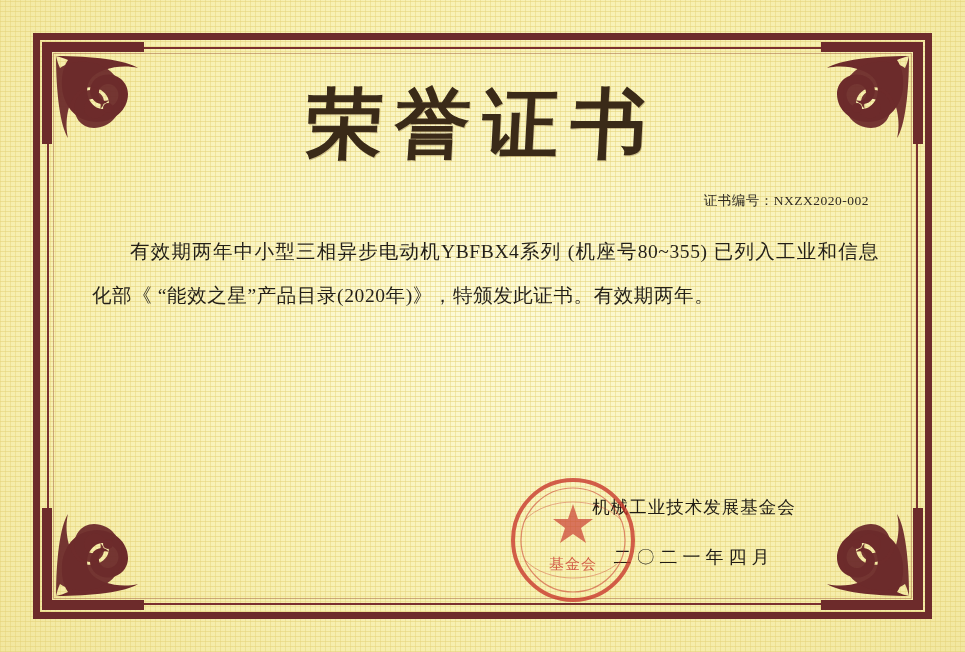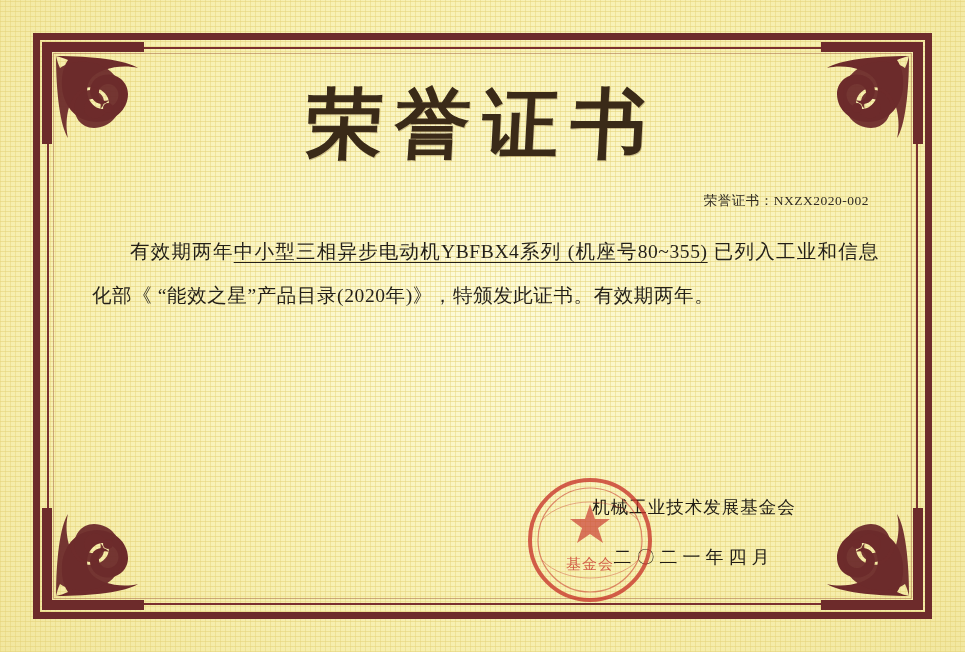--- a/index.html
+++ b/index.html
@@ -114,21 +114,20 @@
   .salutation {
     margin-bottom: 2px;
     letter-spacing: 0.5px;
   }
   .para {
     text-indent: 38px;
     text-align: justify;
     letter-spacing: 0.6px;
   }
   .underline {
-    text-decoration: underline;
     text-underline-offset: 4px;
   }
 
   
   .sign-block {
     position: absolute;
     right: 36px;
     bottom: 18px;
     width: 330px;
     text-align: center;
@@ -146,21 +145,20 @@
 
   
   .seal {
     position: absolute;
     left: -22px;
     top: -18px;
     width: 108px;
     height: 132px;
     opacity: 0.78;
     pointer-events: none;
-    padding-left: 17px;
   }
   .seal svg { display: block; }
 </style>
 </head>
 <body>
 
 <div class="certificate">
 
   <div class="frame-outer"></div>
   <div class="frame-inner"></div>
@@ -229,21 +227,21 @@
                C88 44 74 30 54 28 C43 27 33 29 26 34 C24 30 23 26 22 22 Z" fill="#6d2b2b" opacity="0.95"></path>
       <circle cx="74" cy="74" r="5" fill="#6d2b2b"></circle>
     </svg>
   </div>
 
   <div class="content">
 
     <div class="title">荣誉证书</div>
 
     <div class="serial">
-      <span>荣誉证书：</span><span>NXZX2020-002</span>
+      <span>证书编号：</span><span>NXZX2020-002</span>
     </div>
 
     <div class="body-text">
       <div class="para"><span>有效期两年</span><span class="underline">中小型三相异步电动机YBFBX4系列 (机座号80~355)</span><span> 已列入工业和信息化部《 “能效之星”产品目录(2020年)》，特颁发此证书。有效期两年。</span></div>
     </div>
 
     <div class="sign-block">
 
       <div class="seal">
         <svg width="132" height="132" viewBox="0 0 132 132">

